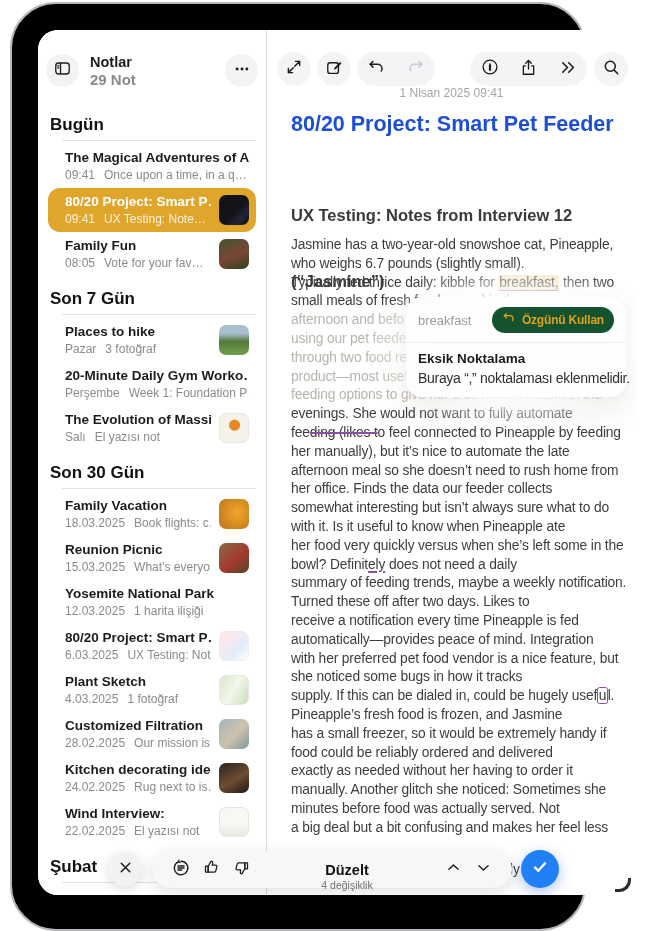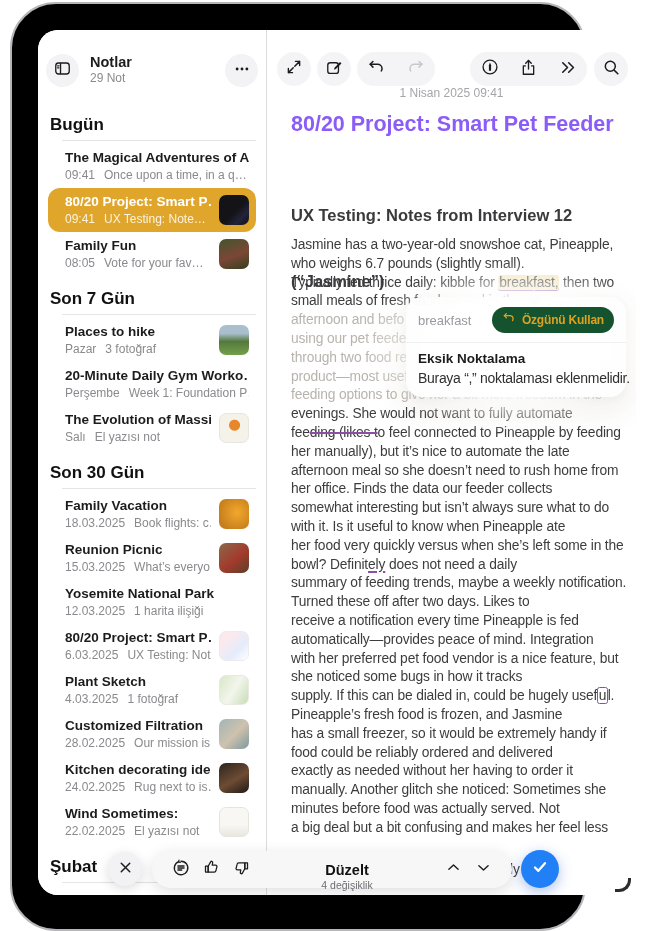--- a/index.html
+++ b/index.html
@@ -16,21 +16,21 @@
   .status-right svg{display:block;}
 
   
   .sidebar{position:absolute;left:0;top:0;width:228px;height:100%;background:#fff;}
   .vline{position:absolute;left:228px;top:0;bottom:0;width:1px;background:#dcdcdf;}
   .sb-header{position:absolute;left:0;top:24px;width:100%;height:40px;}
   .circle-btn{width:33px;height:33px;border-radius:50%;background:#f3f3f5;display:flex;align-items:center;justify-content:center;color:#1c1c1e;}
   .sb-toggle{position:absolute;left:8px;top:0;}
   .sb-title-block{position:absolute;left:52px;top:0;}
   .sb-app-title{font-size:14.5px;font-weight:700;color:#1c1c1e;}
-  .sb-note-count{font-size:12px;color:#8a8a8e;margin-top:1px;}
+  .sb-note-count{font-size:15px;color:#8a8a8e;margin-top:1px;font-weight:bold;}
   .sb-more{position:absolute;right:8px;top:0;}
   .sb-list{position:absolute;left:0;top:72px;right:0;bottom:0;overflow:hidden;padding:0 10px 0 10px;}
   .sb-section-header{font-size:17px;font-weight:700;color:#111113;margin:13px 0 5px 2px;}
   .sb-divider{height:1px;background:#e4e4e7;margin:0 0 3px 14px;}
   .note-item{display:flex;align-items:center;padding:5px 7px 5px 17px;border-radius:12px;min-height:44px;}
   .note-item.selected{background:#e0a62c;}
   .ni-text{flex:1;min-width:0;}
   .ni-title{font-size:13.5px;font-weight:700;color:#1c1c1e;white-space:nowrap;overflow:hidden;}
   .note-item.selected .ni-title{color:#fff;}
   .ni-meta{font-size:12px;color:#8a8a8e;margin-top:3px;white-space:nowrap;overflow:hidden;display:flex;gap:9px;}
@@ -50,21 +50,21 @@
 
   
   .main{position:absolute;left:229px;top:0;right:0;bottom:0;background:#fff;}
   .main-toolbar{position:absolute;left:10px;top:22px;right:8px;height:34px;display:flex;align-items:center;color:#1c1c1e;}
   .tb-circle{width:34px;height:34px;border-radius:50%;background:#f4f4f6;display:flex;align-items:center;justify-content:center;margin-right:6px;}
   .tb-capsule{height:34px;border-radius:17px;background:#f4f4f6;display:flex;align-items:center;}
   .tb-seg{width:39px;height:34px;display:flex;align-items:center;justify-content:center;}
   .tb-spacer{flex:1;}
   .dis{color:#c7c7cb;}
   .note-date{position:absolute;left:0;right:0;top:56px;text-align:center;font-size:12px;color:#a5a5aa;}
-  .note-title{position:absolute;left:24px;top:82px;font-size:21.5px;font-weight:700;color:#8b5cf6;white-space:pre;}
+  .note-title{position:absolute;left:24px;top:82px;font-size:21.5px;font-weight:700;color:#1d4ed8;white-space:pre;}
   .note-h2{position:absolute;left:24px;top:130px;font-size:16.5px;font-weight:700;color:#3a3a3c;line-height:22px;white-space:pre;}
   .note-body{position:absolute;left:24px;top:206px;right:2px;color:#3d3d3f;font-size:13.8px;letter-spacing:-0.15px;}
   .bline{height:18.8px;line-height:18.8px;white-space:pre;}
   .seg-fade{color:#b8b4ad;}
   .seg-hl{background:#f3e7c3;border-bottom:1.6px solid #8d4fa4;border-radius:3px;padding:0 1px;}
   .seg-strike{text-decoration:line-through;text-decoration-color:#8d4fa4;text-decoration-thickness:1.6px;}
   .seg-ul{text-decoration:underline;text-decoration-color:#8d4fa4;text-decoration-thickness:1.6px;text-underline-offset:2px;}
   .seg-ins{border:1.3px solid #8d4fa4;border-radius:2.5px;padding:0 0.5px;}
 
   
@@ -277,21 +277,21 @@
               <div class="ni-title">Kitchen decorating ide…</div>
               <div class="ni-meta">
                 <span class="ni-when">24.02.2025</span>
                 <span class="ni-sub">Rug next to is…</span>
               </div>
             </div>
             <div class="ni-thumb thumb-kitchen"></div>
           </div>
           <div class="note-item">
             <div class="ni-text">
-              <div class="ni-title">Wind Sometimes:</div>
+              <div class="ni-title">Wind Interview:</div>
               <div class="ni-meta">
                 <span class="ni-when">22.02.2025</span>
                 <span class="ni-sub">El yazısı not</span>
               </div>
             </div>
             <div class="ni-thumb thumb-turbines"></div>
           </div>
           <div class="sb-section-header">Şubat</div>
           <div class="sb-divider"></div>
           <div class="note-item">

